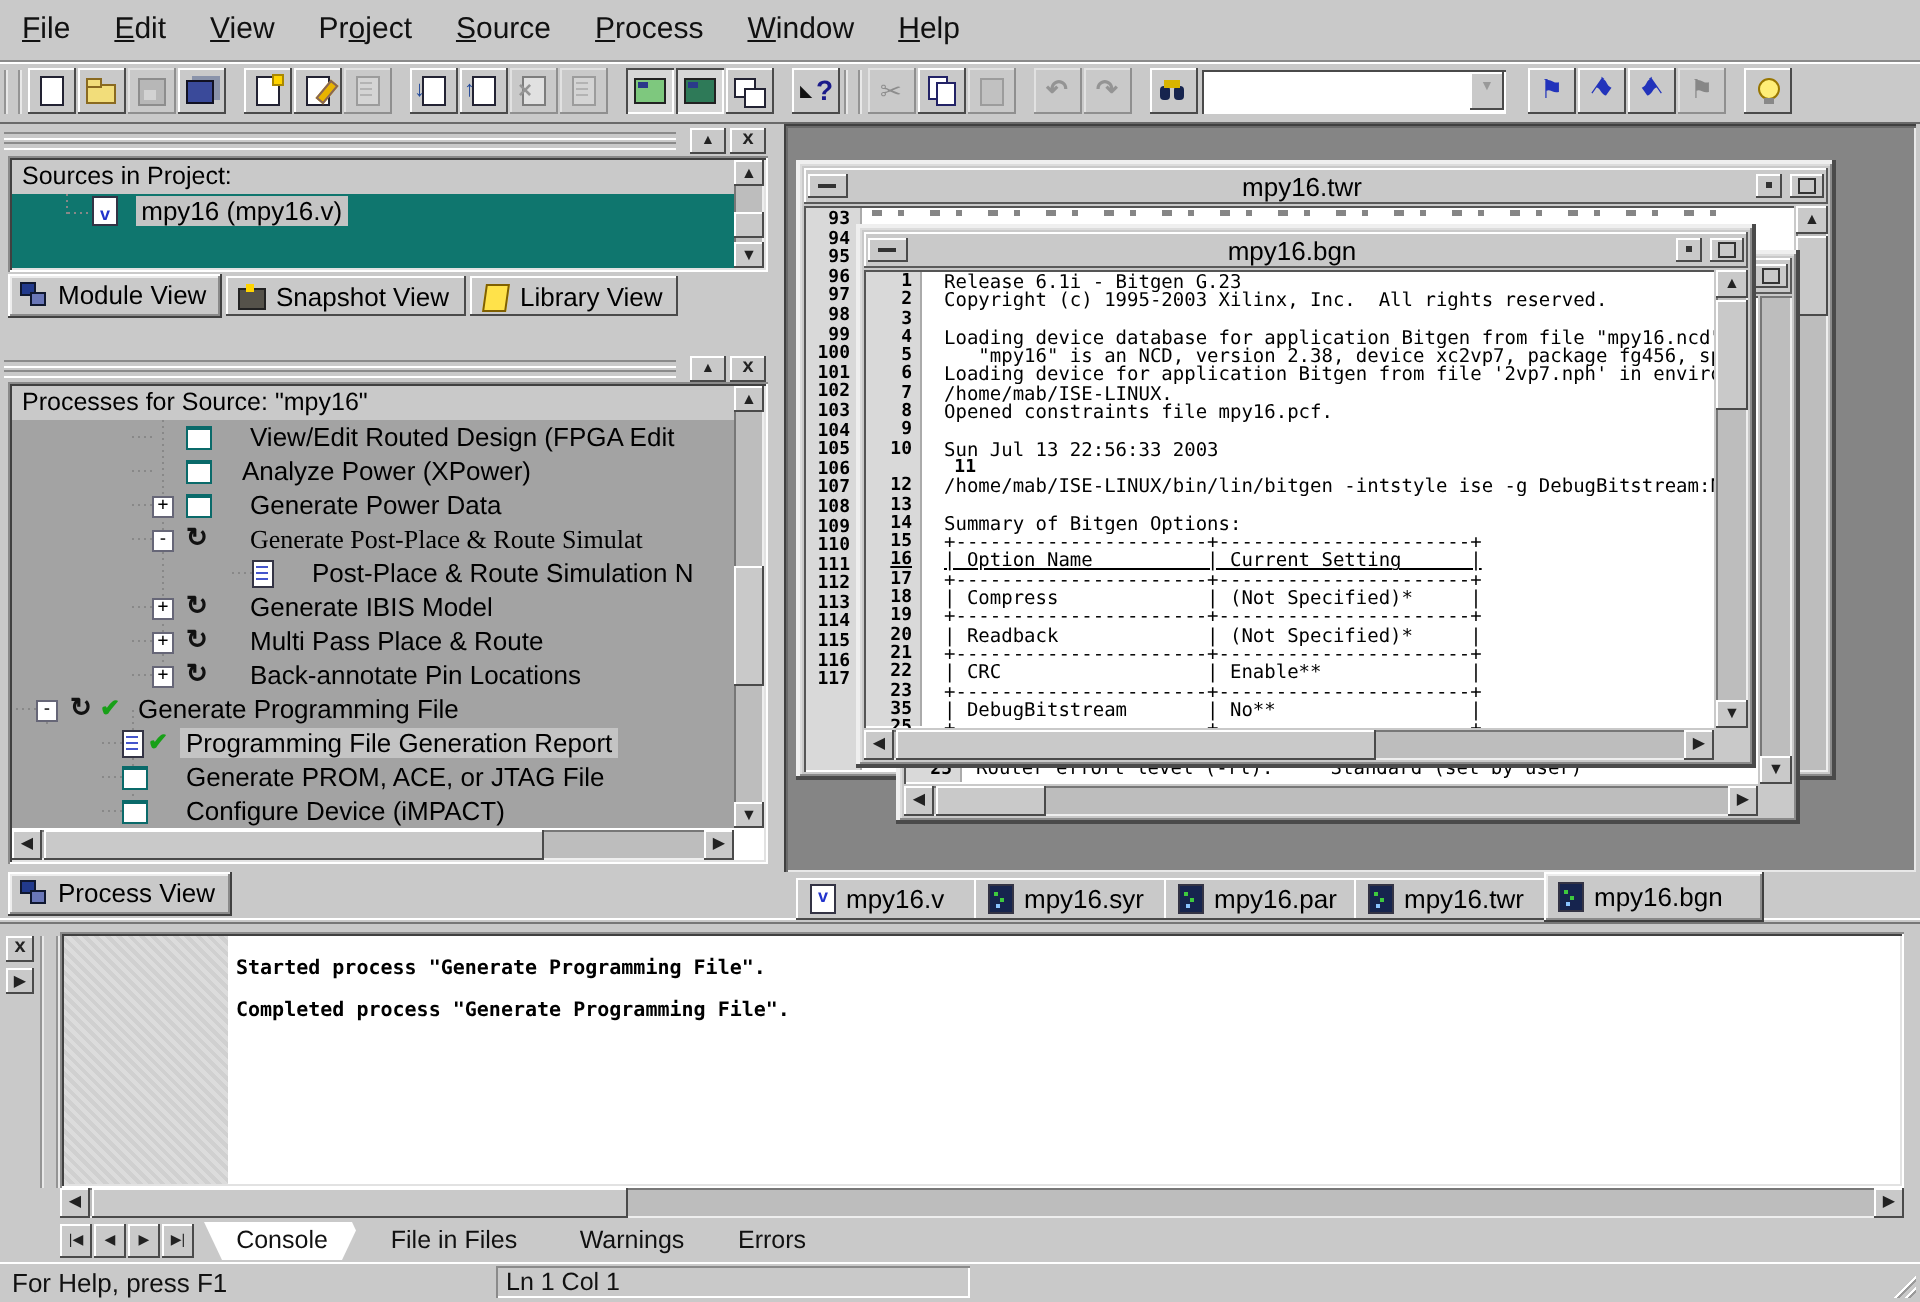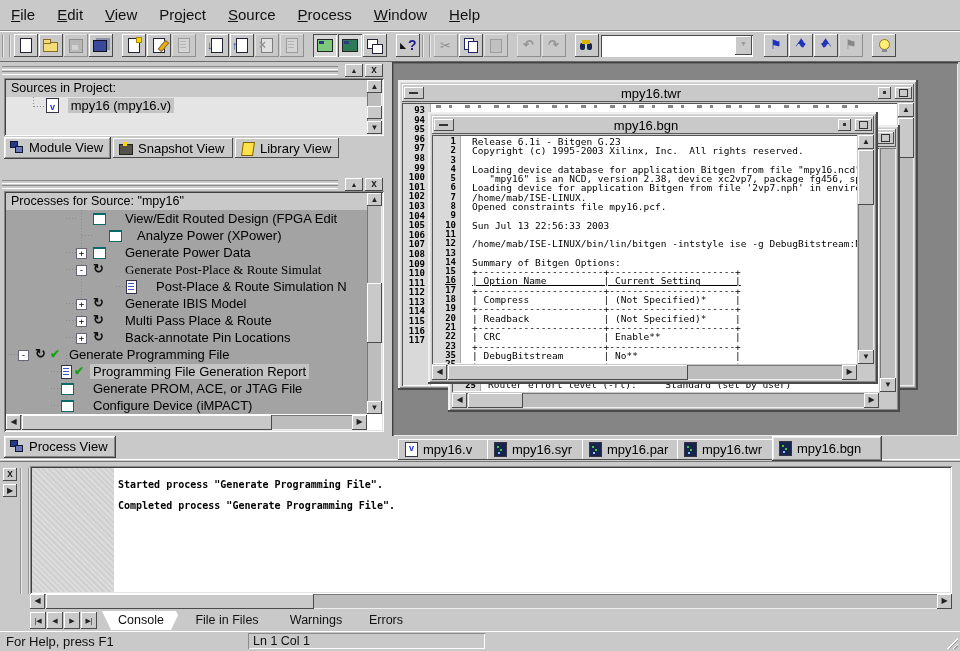--- a/index.html
+++ b/index.html
@@ -158,21 +158,21 @@
   <div id="toolbar" class="abs"><div class="tgrip"></div><div class="tbtn r"><div class="ticon sh-page"></div></div><div class="tbtn r"><div class="ticon sh-folder"></div></div><div class="tbtn r disabled"><div class="ticon sh-disk"></div></div><div class="tbtn r"><div class="ticon sh-books"></div></div><div class="vsep"></div><div class="tbtn r"><div class="ticon sh-pstar"></div></div><div class="tbtn r"><div class="ticon sh-ppencil"></div></div><div class="tbtn r disabled"><div class="ticon sh-pgrid"></div></div><div class="vsep"></div><div class="tbtn r"><div class="ticon sh-pdown"></div></div><div class="tbtn r"><div class="ticon sh-pup"></div></div><div class="tbtn r disabled"><div class="ticon sh-px"></div></div><div class="tbtn r disabled"><div class="ticon sh-pgrid"></div></div><div class="vsep"></div><div class="tbtn r pressed"><div class="ticon sh-screen1"></div></div><div class="tbtn r pressed"><div class="ticon sh-screen2"></div></div><div class="tbtn r"><div class="ticon sh-cascade"></div></div><div class="vsep"></div><div class="tbtn r"><div class="ticon sh-help"></div></div><div class="tgrip"></div><div class="tbtn r disabled"><div class="ticon sh-cut"></div></div><div class="tbtn r"><div class="ticon sh-copy"></div></div><div class="tbtn r disabled"><div class="ticon sh-paste"></div></div><div class="vsep"></div><div class="tbtn r disabled"><div class="ticon sh-undo"></div></div><div class="tbtn r disabled"><div class="ticon sh-redo"></div></div><div class="vsep"></div><div class="tbtn r"><div class="ticon sh-binocs"></div></div><div id="find-combo" class="sk"><input style=""><div class="r" id="combo-drop"></div></div><div class="vsep"></div><div class="tbtn r"><div class="ticon sh-flag"></div></div><div class="tbtn r"><div class="ticon sh-flag2"></div></div><div class="tbtn r"><div class="ticon sh-flag3"></div></div><div class="tbtn r disabled"><div class="ticon sh-flag"></div></div><div class="vsep"></div><div class="tbtn r"><div class="ticon sh-bulb"></div></div></div>
 
   <div class="abs gripbar" style="left:0;top:64px;width:390px;">
     <div class="gline" style="top:2px"></div>
     <div class="gline" style="top:7px"></div>
     <div class="pbtn r" style="left:345px;top:0">▲</div>
     <div class="pbtn x r" style="left:365px;top:0">x</div>
   </div>
   <div class="abs panelbox sk2" style="left:4px;top:78px;width:380px;height:58px;">
     <div class="phead">Sources in Project:</div>
-    <div class="abs" style="left:2px;top:19px;right:17px;bottom:2px;background:#e5e5e5;overflow:hidden">
+    <div class="abs" style="left:2px;top:19px;right:17px;bottom:2px;background:#0f766e;overflow:hidden">
       <div class="vline" style="left:27px;top:0;height:10px"></div>
       <div class="trow" style="padding-left:28px">
         <span class="stub"></span><span class="fticon vfile" style="vertical-align:-3px"></span>
         <span class="lbl sel">mpy16 (mpy16.v)</span>
       </div>
     </div>
     <div class="vsb" style="right:2px;top:2px;width:15px;bottom:2px;">
       <div class="sbtn tU" style="left:0;top:0;width:15px;height:13px"></div>
       <div class="thumb" style="left:0;top:26px;width:15px;height:13px"></div>
       <div class="sbtn tD" style="left:0;bottom:0;width:15px;height:13px"></div>
@@ -186,21 +186,21 @@
     <div class="pbtn r" style="left:345px;top:0">▲</div>
     <div class="pbtn x r" style="left:365px;top:0">x</div>
   </div>
   <div class="abs panelbox sk2" style="left:4px;top:191px;width:380px;height:241px;">
     <div class="phead">Processes for Source:  "mpy16"</div>
     <div id="proc-tree" class="abs" style="left:2px;top:19px;right:17px;bottom:18px;background:#a3a3a3;overflow:hidden">
       <div class="vline" style="left:75px;top:0;height:130px"></div>
       <div class="vline" style="left:17px;top:145px;height:8px"></div>
       <div class="vline" style="left:60px;top:145px;height:50px"></div>
     <div class="trow" style="padding-left: 70px;"><div class="stub" style="position: absolute; left: 60px; top: 8px;"></div><div class="i-task" style="left: 87px;"></div><span class="lbl" style="margin-left: 46px;">View/Edit Routed Design (FPGA Edit</span></div>
-        <div class="trow" style="padding-left: 66px; margin-left: 16px;"><div class="stub" style="position: absolute; left: 60px; top: 8px;"></div><div class="i-task" style="left: 87px;"></div><span class="lbl" style="margin-left: 46px;">Analyze Power (XPower)</span></div>
+        <div class="trow" style="padding-left: 66px;"><div class="stub" style="position: absolute; left: 60px; top: 8px;"></div><div class="i-task" style="left: 87px;"></div><span class="lbl" style="margin-left: 46px;">Analyze Power (XPower)</span></div>
         <div class="trow" style="padding-left: 70px;"><div class="stub" style="position: absolute; left: 60px; top: 8px;"></div><div class="exp plus" style="left: 70px;"></div><div class="i-task" style="left: 87px;"></div><span class="lbl" style="margin-left: 46px;">Generate Power Data</span></div>
         <div class="trow" style="padding-left: 70px; font-family: Liberation Serif, serif;"><div class="stub" style="position: absolute; left: 60px; top: 8px;"></div><div class="exp minus" style="left: 70px;"></div><div class="i-proc" style="left: 87px;"></div><span class="lbl" style="margin-left: 46px;">Generate Post-Place &amp; Route Simulat</span></div>
         <div class="trow" style="padding-left: 120px;"><div class="stub" style="position: absolute; left: 110px; top: 8px;"></div><div class="i-rpt" style="left: 120px;"></div><span class="lbl" style="margin-left: 27px;">Post-Place &amp; Route Simulation N</span></div>
         <div class="trow" style="padding-left: 70px;"><div class="stub" style="position: absolute; left: 60px; top: 8px;"></div><div class="exp plus" style="left: 70px;"></div><div class="i-proc" style="left: 87px;"></div><span class="lbl" style="margin-left: 46px;">Generate IBIS Model</span></div>
         <div class="trow" style="padding-left: 70px;"><div class="stub" style="position: absolute; left: 60px; top: 8px;"></div><div class="exp plus" style="left: 70px;"></div><div class="i-proc" style="left: 87px;"></div><span class="lbl" style="margin-left: 46px;">Multi Pass Place &amp; Route</span></div>
         <div class="trow" style="padding-left: 70px;"><div class="stub" style="position: absolute; left: 60px; top: 8px;"></div><div class="exp plus" style="left: 70px;"></div><div class="i-proc" style="left: 87px;"></div><span class="lbl" style="margin-left: 46px;">Back-annotate Pin Locations</span></div>
         <div class="trow" style="padding-left: 12px;"><div class="stub" style="position: absolute; left: 2px; top: 8px;"></div><div class="exp minus" style="left: 12px;"></div><div class="i-proc" style="left: 29px;"></div><div class="i-chk" style="left: 44px;"></div><span class="lbl" style="margin-left: 48px;">Generate Programming File</span></div>
         <div class="trow" style="padding-left: 55px;"><div class="stub" style="position: absolute; left: 45px; top: 8px;"></div><div class="i-rpt" style="left: 55px;"></div><div class="i-chk" style="left: 68px;"></div><span class="lbl sel" style="margin-left: 29px;">Programming File Generation Report</span></div>
         <div class="trow" style="padding-left: 55px;"><div class="stub" style="position: absolute; left: 45px; top: 8px;"></div><div class="i-task" style="left: 55px;"></div><span class="lbl" style="margin-left: 29px;">Generate PROM, ACE, or JTAG File</span></div>
         <div class="trow" style="padding-left: 55px;"><div class="stub" style="position: absolute; left: 45px; top: 8px;"></div><div class="i-task" style="left: 55px;"></div><span class="lbl" style="margin-left: 29px;">Configure Device (iMPACT)</span></div>
@@ -330,21 +330,21 @@
               <span class="codeline" style="margin-left: 12px;">Opened constraints file mpy16.pcf.</span>
             </div>
             <div style="display: flex; height: 9.3px; line-height: 9.3px;">
               <span class="lnum" style="width: 23px; flex: 0 0 auto; line-height: 9.3px;">9</span>
               <span class="codeline" style="margin-left: 12px;"></span>
             </div>
             <div style="display: flex; height: 9.3px; line-height: 9.3px;">
               <span class="lnum" style="width: 23px; flex: 0 0 auto; line-height: 9.3px;">10</span>
               <span class="codeline" style="margin-left: 12px;">Sun Jul 13 22:56:33 2003</span>
             </div>
-            <div style="display: flex; height: 9.3px; line-height: 9.3px;">
+            <div style="display: flex; height: 9.3px; line-height: 9.3px; margin-left: 32px;">
               <span class="lnum" style="width: 23px; flex: 0 0 auto; line-height: 9.3px;">11</span>
               <span class="codeline" style="margin-left: 12px;"></span>
             </div>
             <div style="display: flex; height: 9.3px; line-height: 9.3px;">
               <span class="lnum" style="width: 23px; flex: 0 0 auto; line-height: 9.3px;">12</span>
               <span class="codeline" style="margin-left: 12px;">/home/mab/ISE-LINUX/bin/lin/bitgen -intstyle ise -g DebugBitstream:No</span>
             </div>
             <div style="display: flex; height: 9.3px; line-height: 9.3px;">
               <span class="lnum" style="width: 23px; flex: 0 0 auto; line-height: 9.3px;">13</span>
               <span class="codeline" style="margin-left: 12px;"></span>

